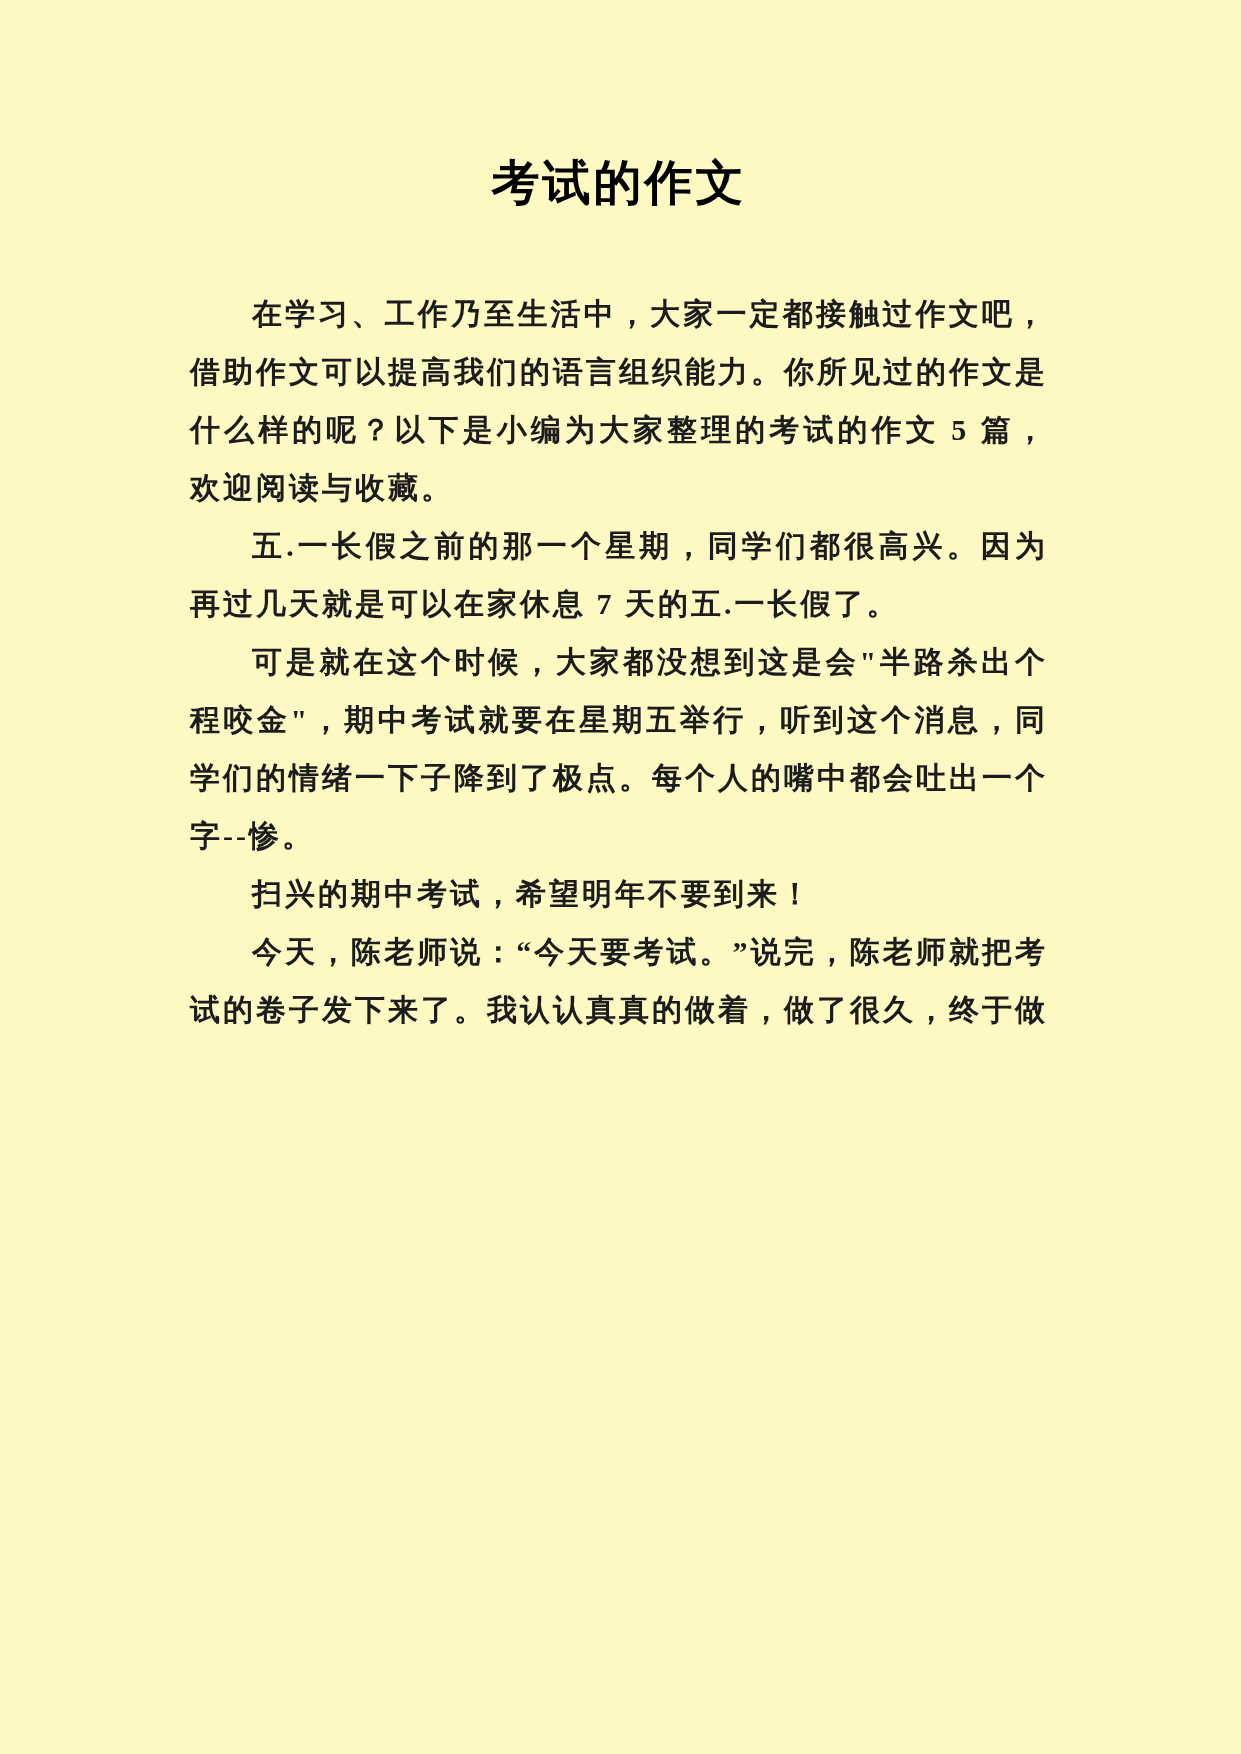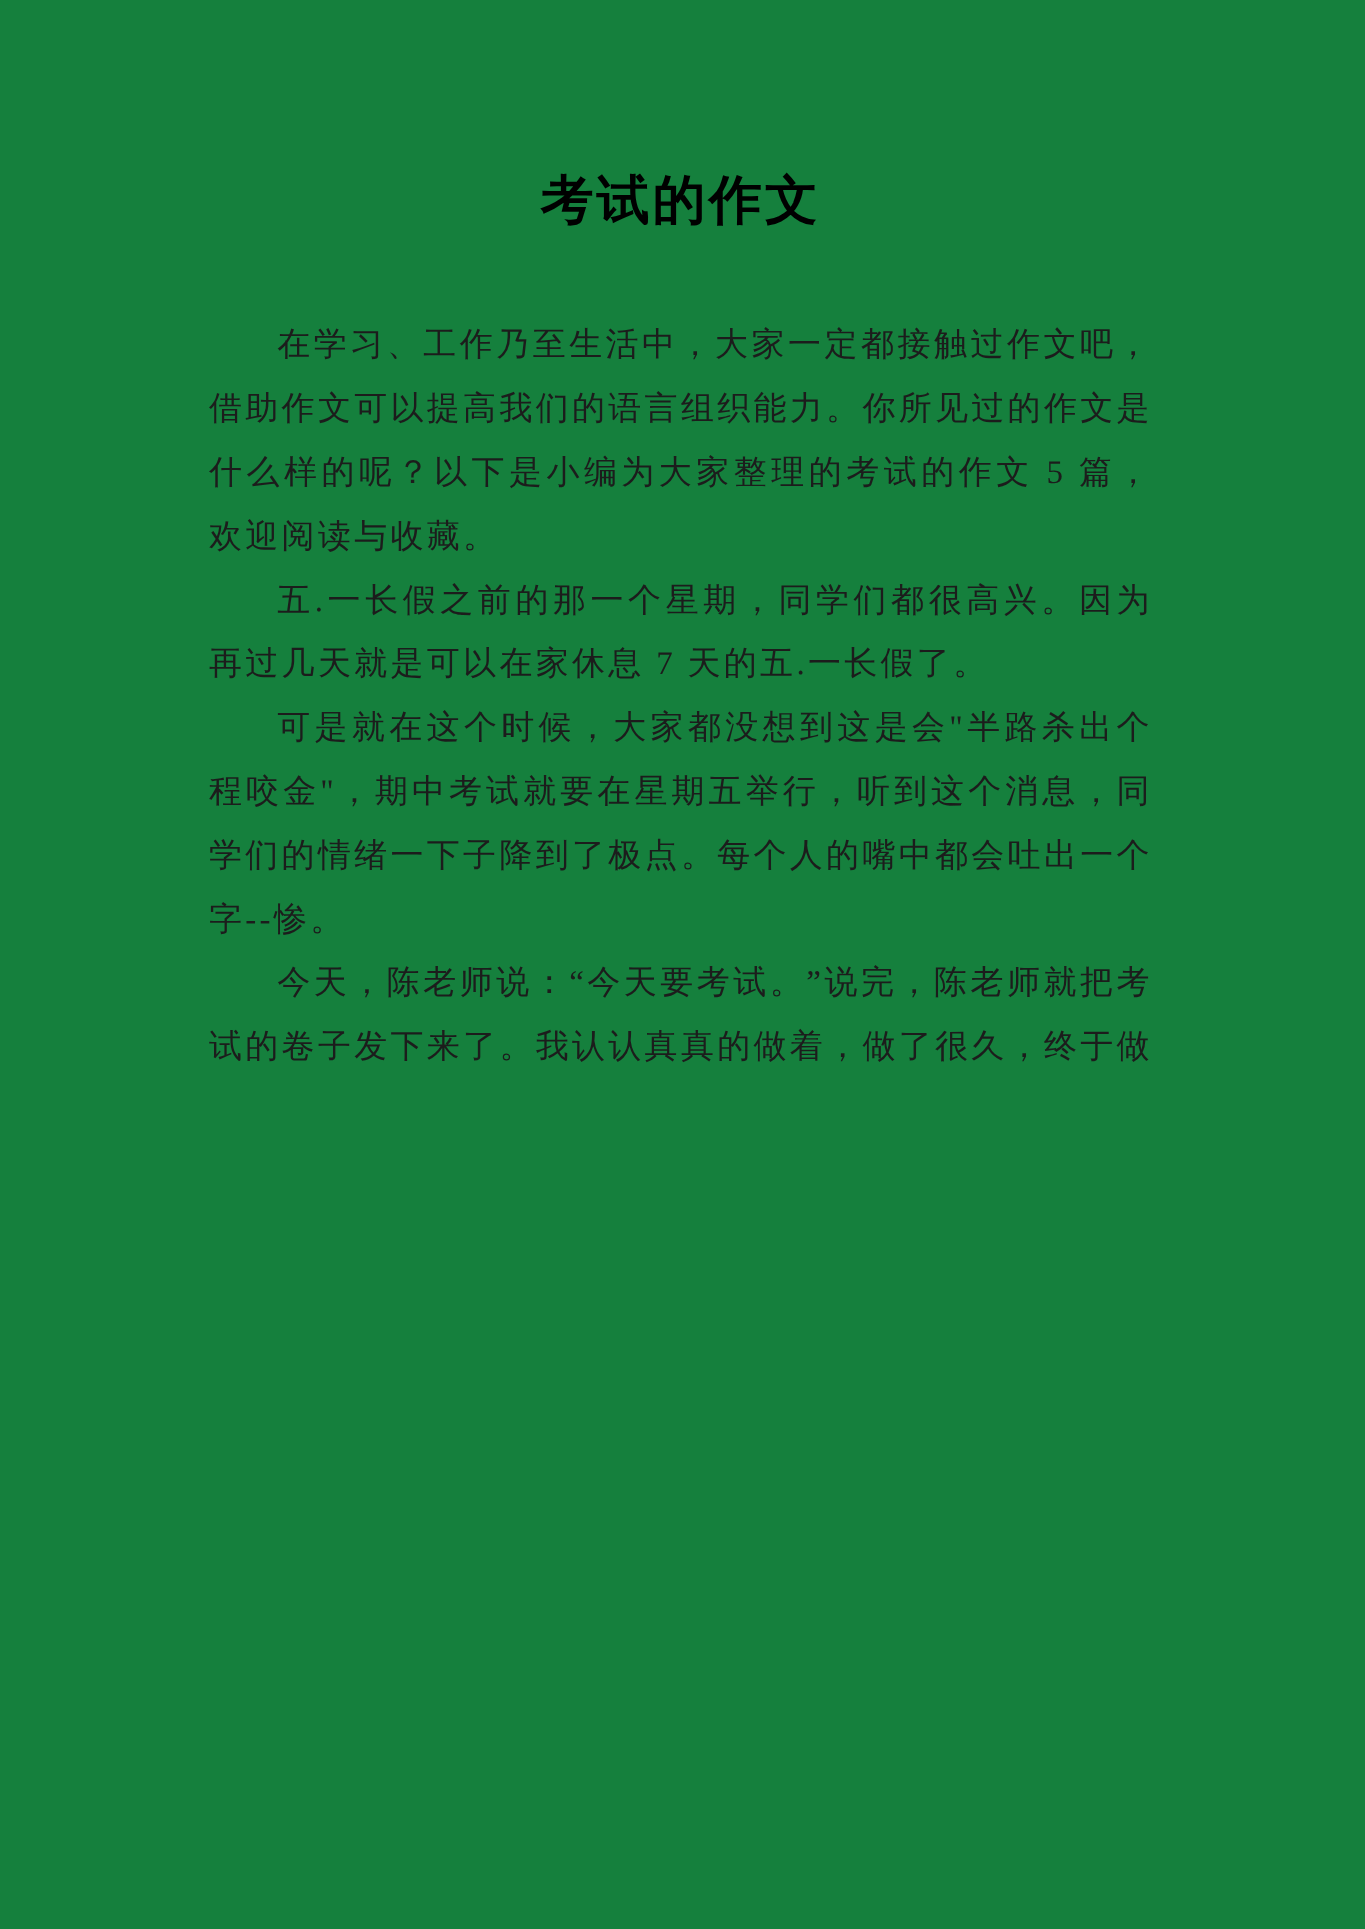--- a/index.html
+++ b/index.html
@@ -4,21 +4,21 @@
 <style>
   html, body {
     margin: 0;
     padding: 0;
     background: #ffffff;
   }
   .page {
     position: relative;
     width: 1241px;
     height: 1754px;
-    background: #15803d;
+    background: #fef9c3;
     overflow: hidden;
     font-family: "Liberation Serif", "DejaVu Serif", serif;
     color: #0a0a0a;
   }
   .content {
     padding: 0 193px 0 190px;
   }
   .doc-title {
     margin: 158px 0 0 0;
     font-size: 48px;
@@ -33,21 +33,21 @@
     font-size: 30px;
     line-height: 32px;
     font-weight: 400;
     letter-spacing: 3px;
     color: #1c1c1c;
   }
   .para, .section-heading {
     margin: 0;
     font-size: 30px;
     line-height: 58px;
-    font-weight: 400;
+    font-weight: 700;
     letter-spacing: 3px;
     color: #1c1c1c;
   }
   .para {
     text-align: justify;
     text-justify: inter-ideograph;
     text-indent: 62px;
   }
   .para.first {
     margin-top: 77px;
@@ -67,18 +67,19 @@
 
 
     <p class="para first">在学习、工作乃至生活中，大家一定都接触过作文吧，借助作文可以提高我们的语言组织能力。你所见过的作文是什么样的呢？以下是小编为大家整理的考试的作文 5 篇，欢迎阅读与收藏。</p>
 
 
     <p class="para">五.一长假之前的那一个星期，同学们都很高兴。因为再过几天就是可以在家休息 7 天的五.一长假了。</p>
 
     <p class="para">可是就在这个时候，大家都没想到这是会"半路杀出个程咬金"，期中考试就要在星期五举行，听到这个消息，同学们的情绪一下子降到了极点。每个人的嘴中都会吐出一个字--惨。</p>
 
 
+    <p class="para">扫兴的期中考试，希望明年不要到来！</p>
 
 
     <p class="para">今天，陈老师说：“今天要考试。”说完，陈老师就把考试的卷子发下来了。我认认真真的做着，做了很久，终于做</p>
 
   </div>
 </div>
 
 </body></html>

